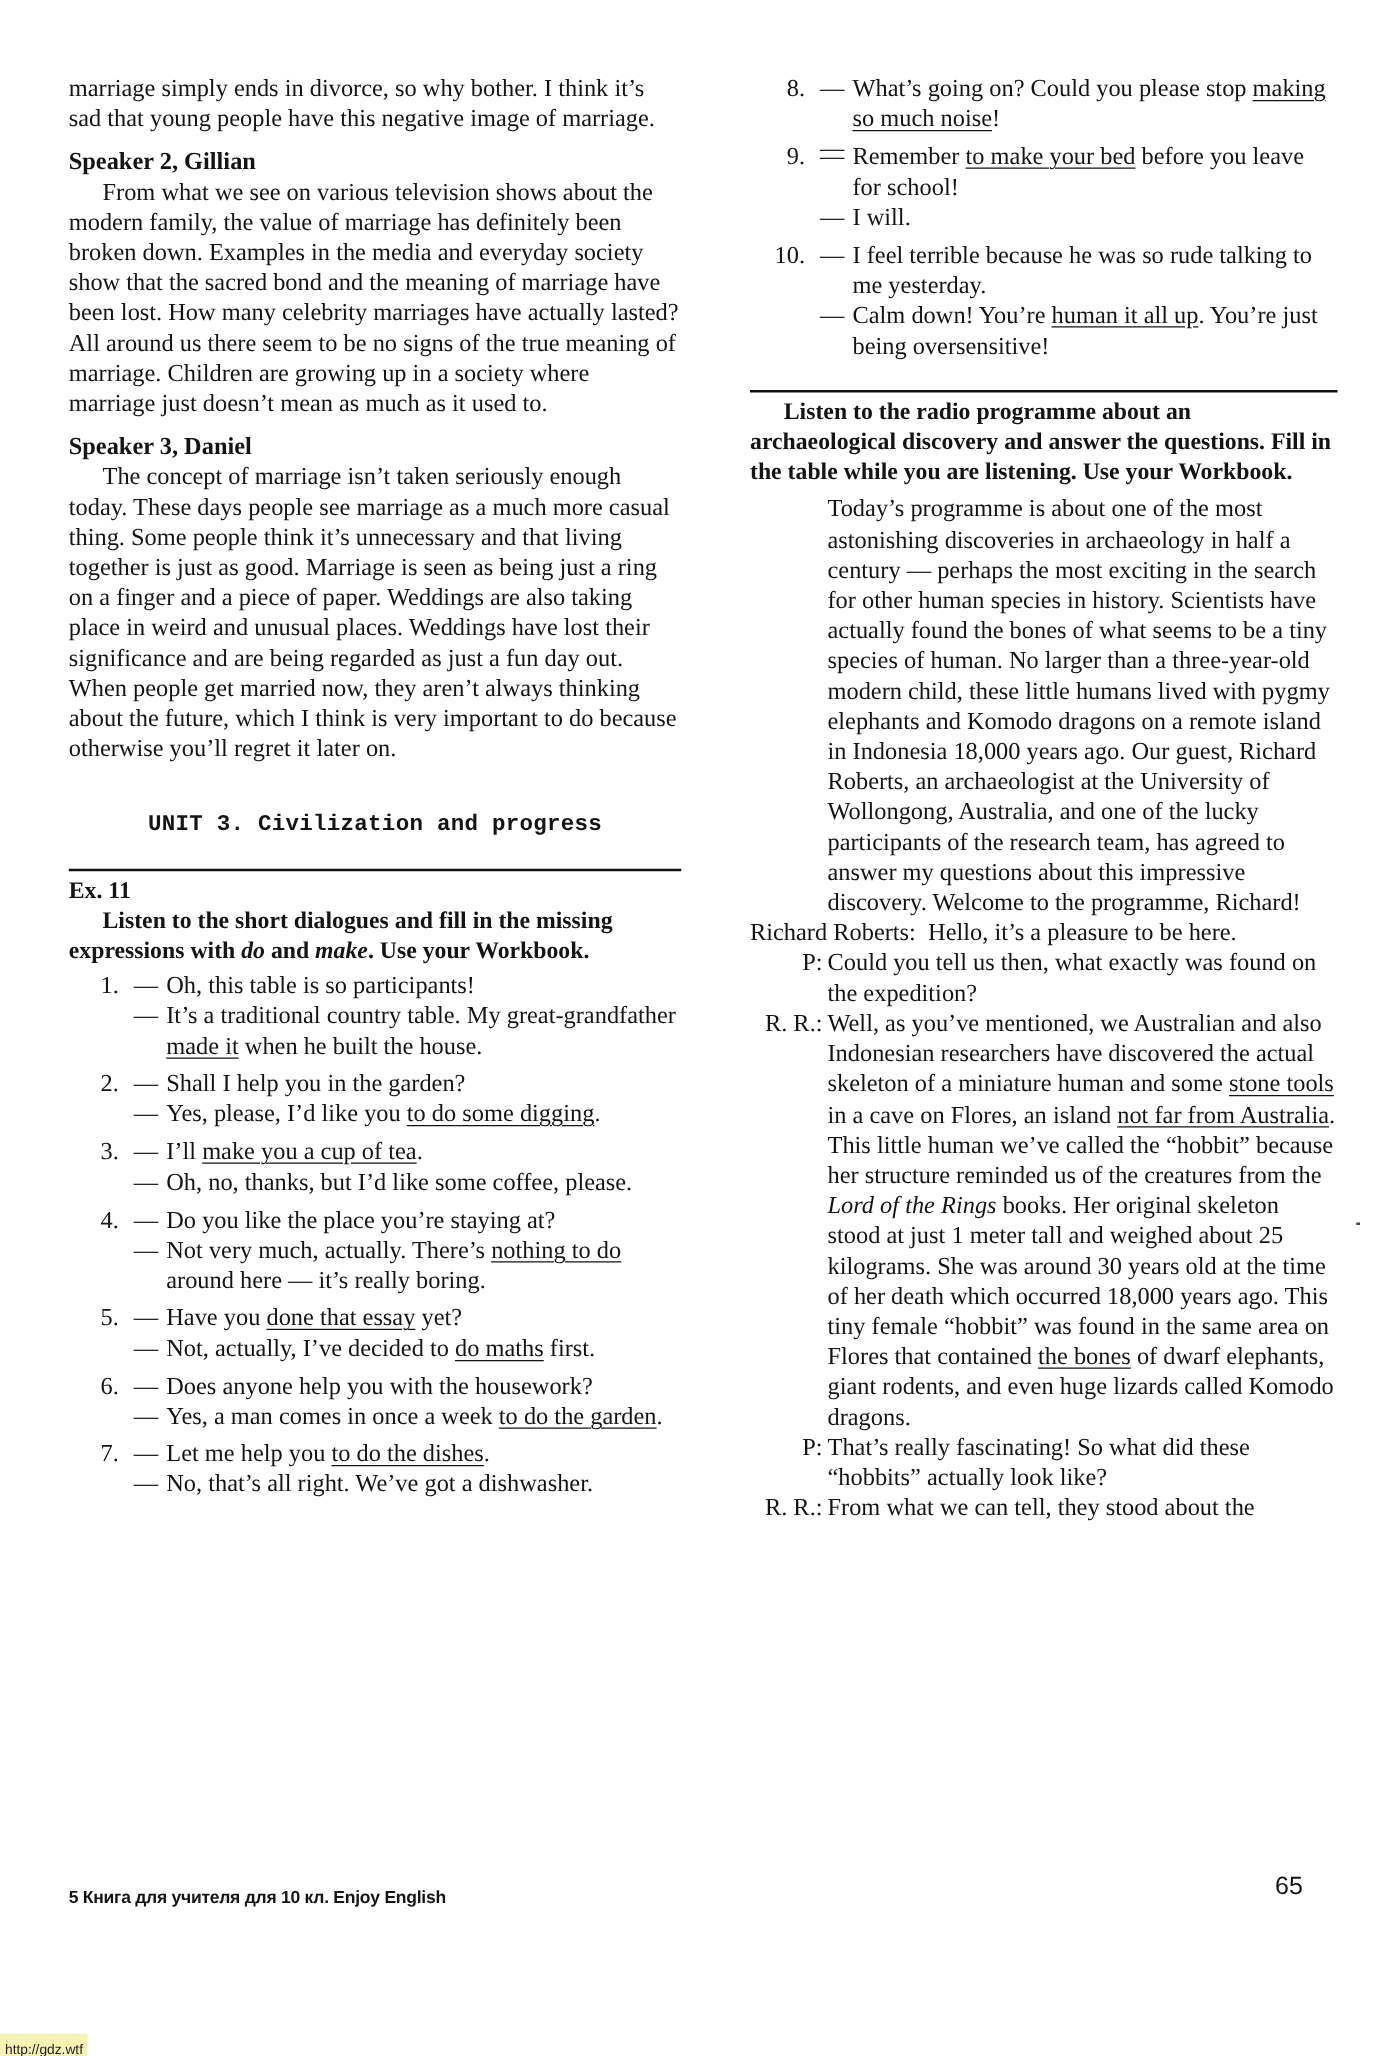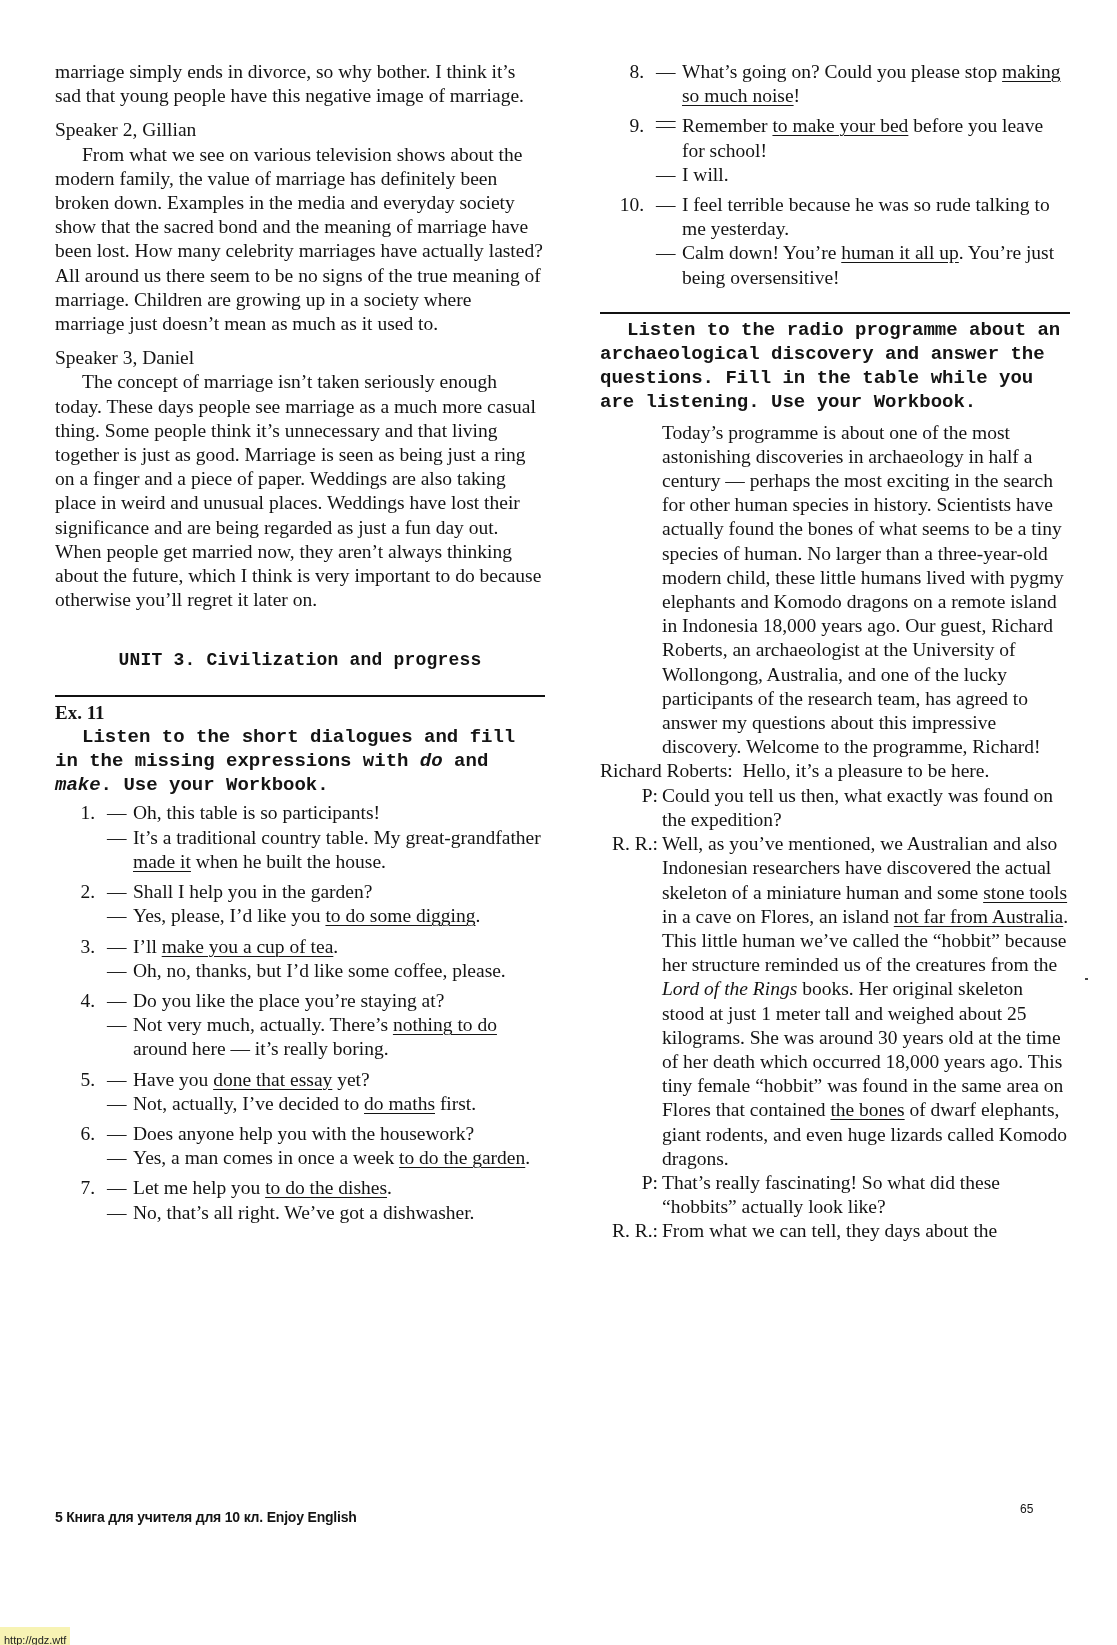--- a/index.html
+++ b/index.html
@@ -6,49 +6,49 @@
   body {
     width: 1117px; height: 1645px; position: relative; overflow: hidden;
     font-family: "Liberation Serif", "DejaVu Serif", serif;
     color: #141414; font-size: 19.5px; line-height: 24.2px;
   }
   .col { position: absolute; top: 60px; }
   .col-left { left: 55px; width: 490px; }
   .col-right { left: 600px; width: 470px; }
   p { margin: 0; }
   .indent { text-indent: 27px; }
-  .speaker { margin-top: 10px; }
+  .speaker { margin-top: 10px; font-weight: bold; }
   .u { text-decoration: underline; text-underline-offset: 3px; text-decoration-thickness: 1px; }
   .unit-heading {
     font-family: Liberation Mono, monospace;
     font-weight: bold; font-size: 18px; text-align: center;
     margin-top: 36px; margin-bottom: 22px; letter-spacing: 0.2px;
   }
   .rule { border-top: 2px solid #111; margin: 0 0 4px 0; }
   .ex-label { font-weight: bold; font-size: 19px; }
   .instr { font-weight: bold; font-size: 19px; }
-  .instr .first { display: block; text-indent: 27px; font-family: Liberation Mono, monospace; }
+  .instr .first { display: block; text-indent: 27px; }
   .dlist { margin-top: 4px; }
   .ditem { position: relative; padding-left: 78px; margin-bottom: 6px; }
   .dnum { position: absolute; left: 0; width: 40px; text-align: right; }
   .dline { position: relative; }
   .dash { position: absolute; left: -26px; }
   .col-right .ditem { padding-left: 82px; }
   .col-right .dnum { width: 44px; }
   .script { margin-top: 6px; }
   .sline { position: relative; padding-left: 62px; }
   .who { position: absolute; right: calc(100% - 58px); white-space: nowrap; }
   .presenter-body { padding-left: 62px; }
   .footer-left {
     position: absolute; left: 55px; top: 1505px;
     font-family: "Liberation Sans", "DejaVu Sans", sans-serif; font-size: 14px; font-weight: bold; letter-spacing: -0.2px;
   }
   .page-num {
     position: absolute; left: 1020px; top: 1497px;
-    font-family: "Liberation Sans", "DejaVu Sans", sans-serif; font-size: 12px;
+    font-family: "Liberation Sans", "DejaVu Sans", sans-serif; font-size: 20px;
   }
   .watermark {
     position: absolute; left: 0; top: 1627px; height: 18px; padding: 1px 4px;
     background: #f7f3b4; font-family: "Liberation Sans", "DejaVu Sans", sans-serif;
     font-size: 11px; color: #222;
   }
   .stray { position: absolute; left: 1085px; top: 978px; width: 3px; height: 2px; background: #444; }
 </style>
 </head>
 <body>
@@ -143,21 +143,21 @@
     <div class="sline">
       <span class="who">R. R.:</span>
       <span>Well, as you’ve mentioned, we Australian and also Indonesian researchers have discovered the actual skeleton of a miniature human and some </span><span class="u">stone tools</span><span> in a cave on Flores, an island </span><span class="u">not far from Australia</span><span>. This little human we’ve called the “hobbit” because her structure reminded us of the creatures from the </span><i>Lord of the Rings</i><span> books. Her original skeleton stood at just 1 meter tall and weighed about 25 kilograms. She was around 30 years old at the time of her death which occurred 18,000 years ago. This tiny female “hobbit” was found in the same area on Flores that contained </span><span class="u">the bones</span><span> of dwarf elephants, giant rodents, and even huge lizards called Komodo dragons.</span>
     </div>
     <div class="sline">
       <span class="who">P:</span>
       <span>That’s really fascinating! So what did these “hobbits” actually look like?</span>
     </div>
     <div class="sline">
       <span class="who">R. R.:</span>
-      <span>From what we can tell, they days about the</span>
+      <span>From what we can tell, they stood about the</span>
     </div>
   </div>
 </div>
 
 <div class="stray"></div>
 
 <div class="footer-left">5 Книга для учителя для 10 кл. Enjoy English</div>
 <div class="page-num">65</div>
 <div class="watermark">http://gdz.wtf</div>
 

